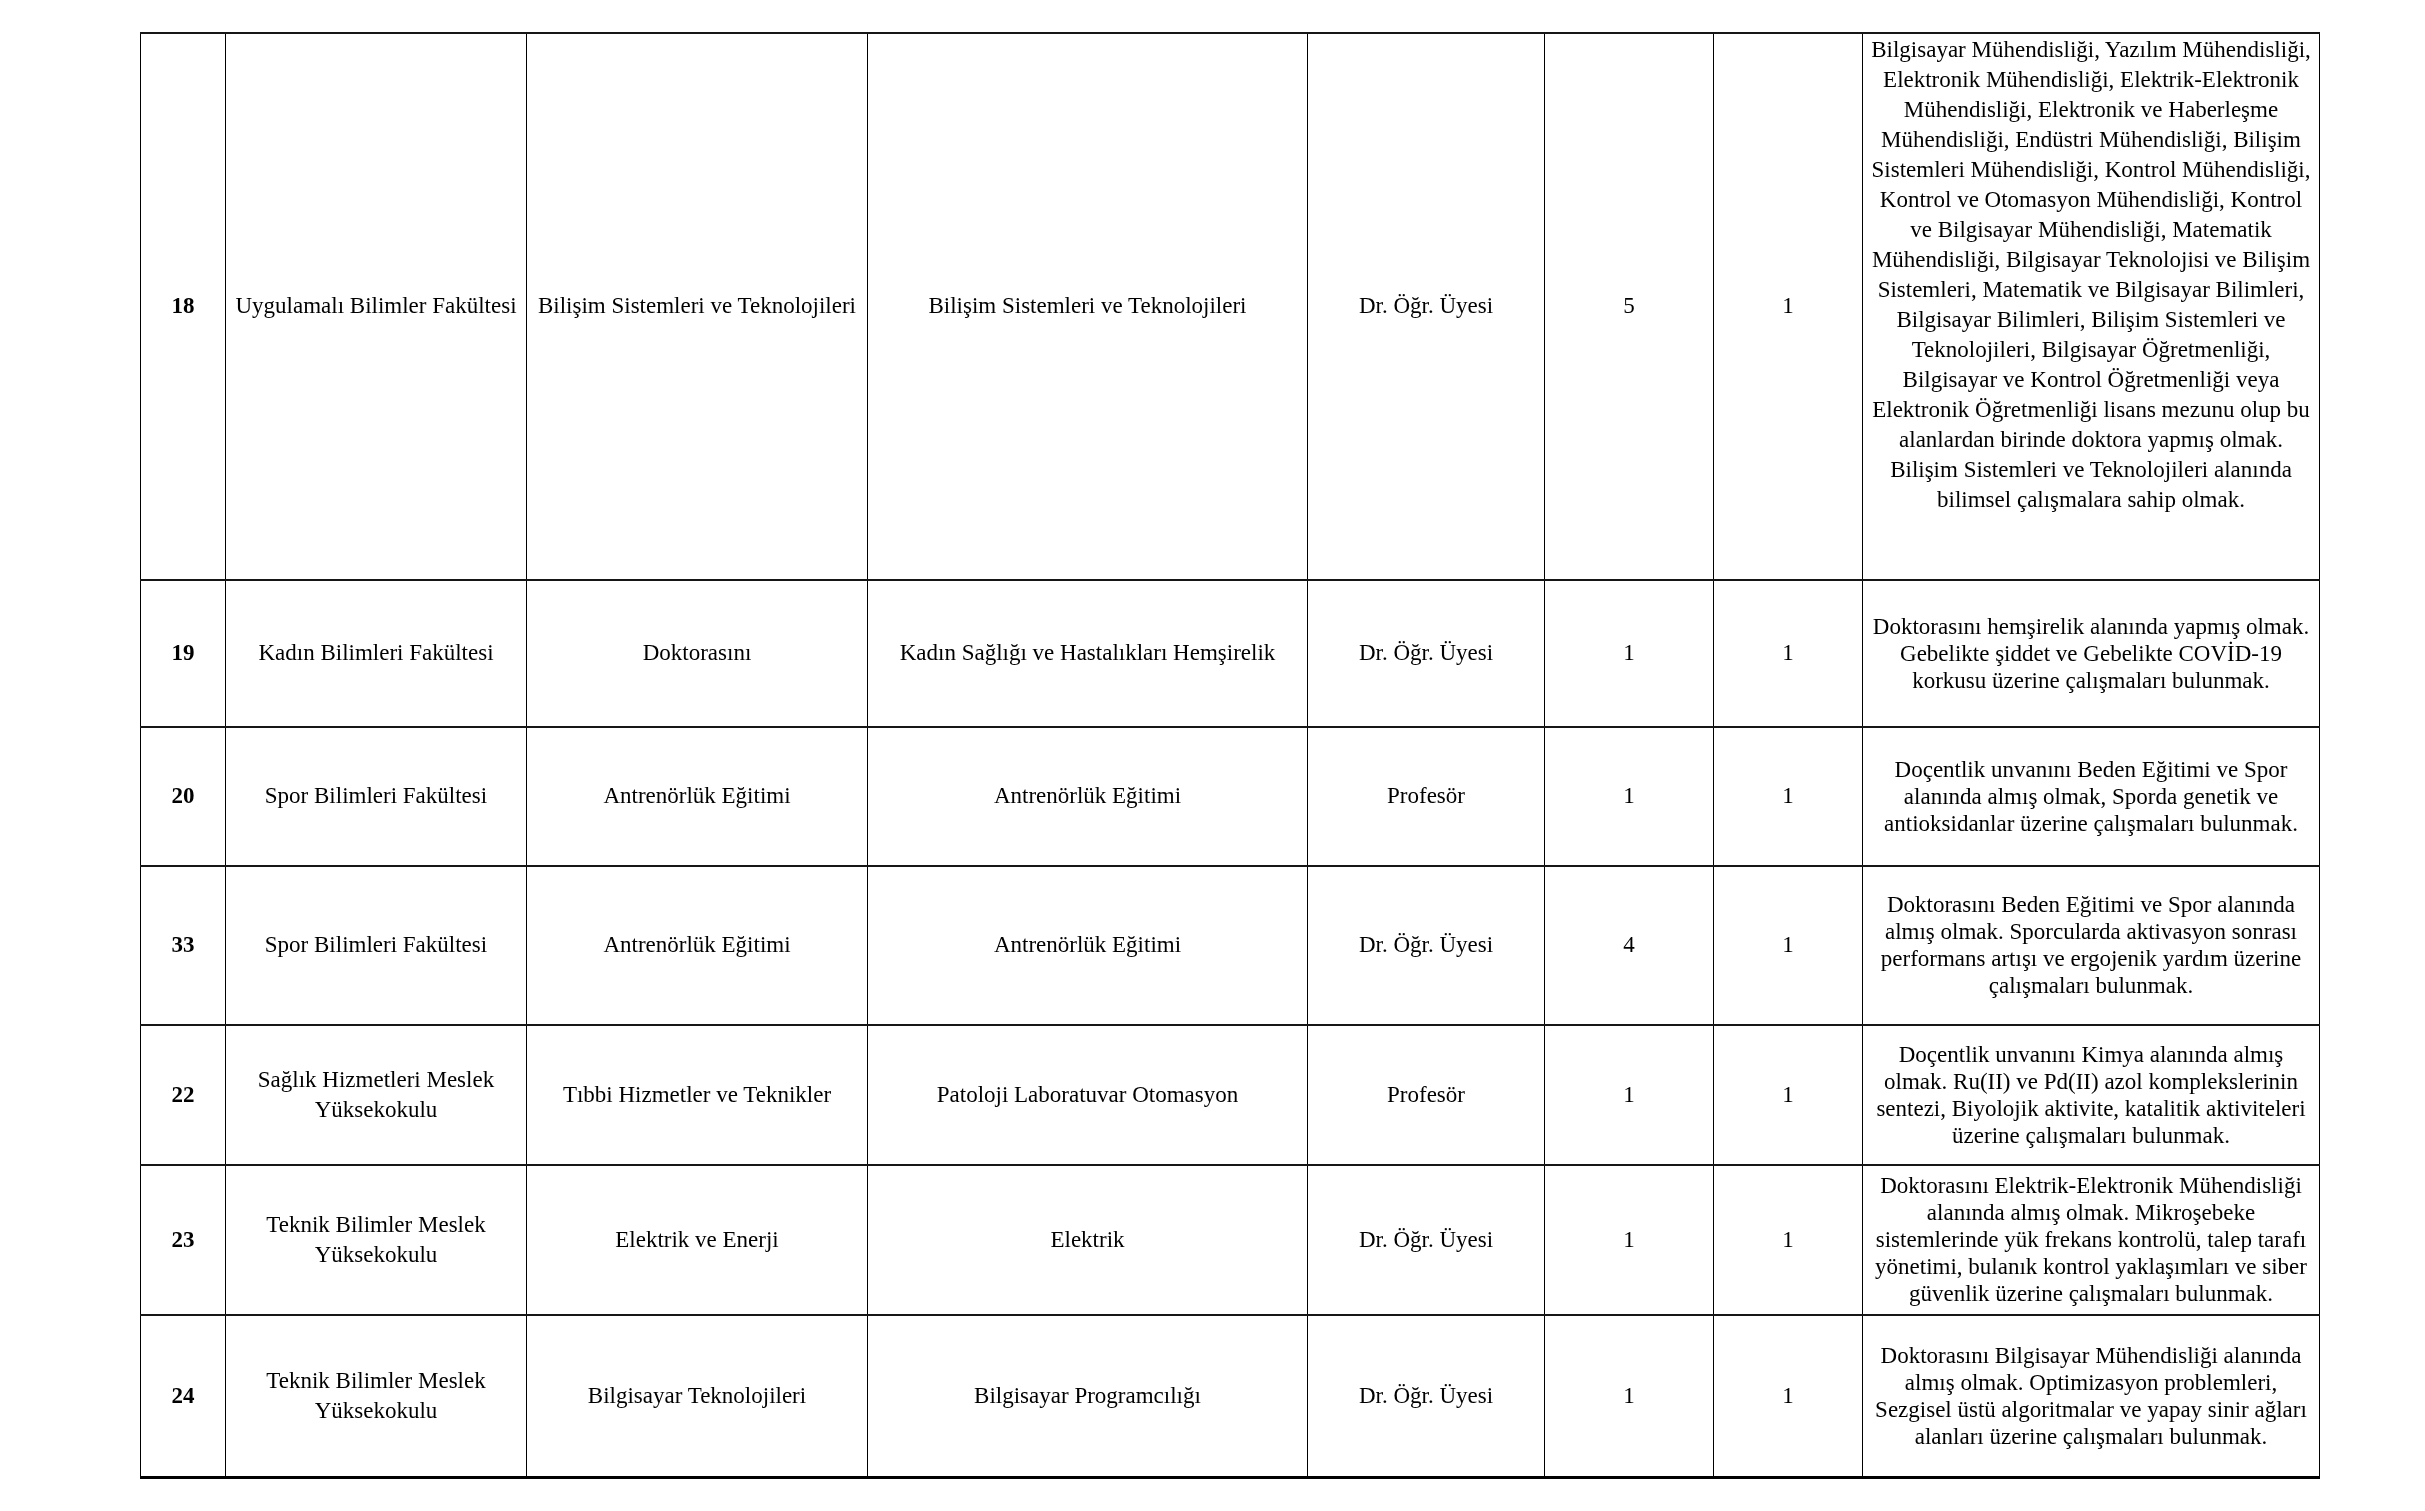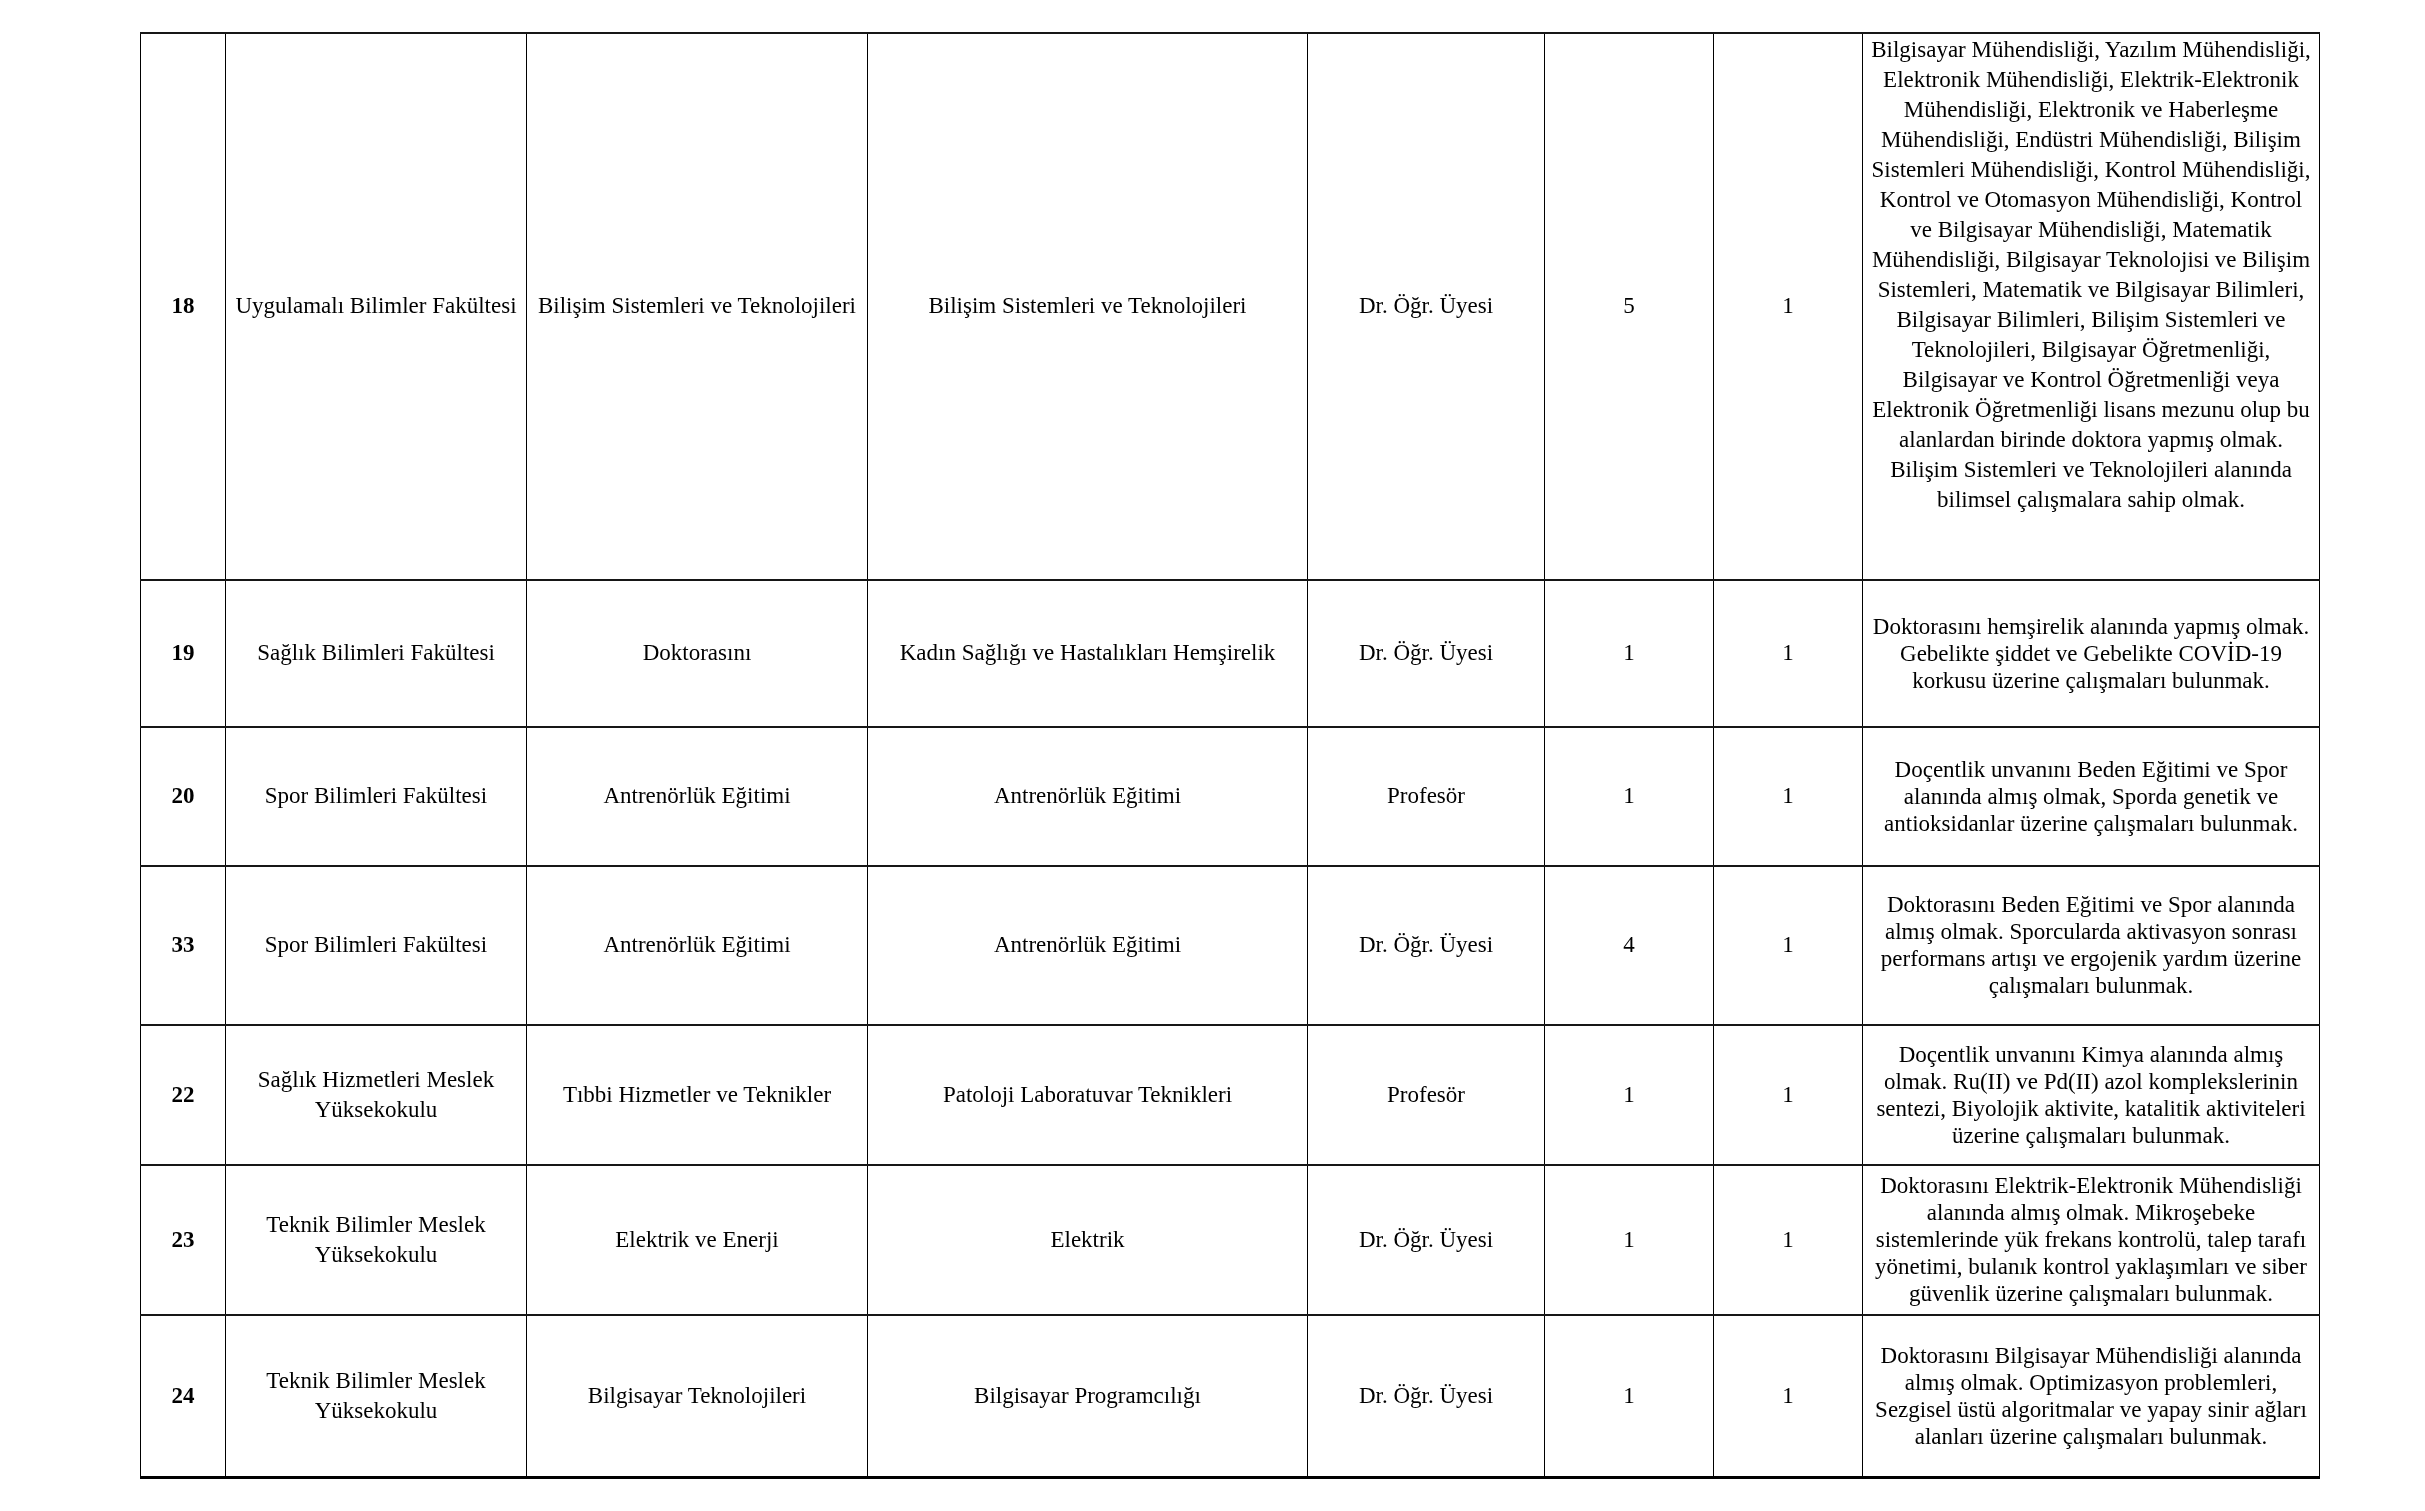--- a/index.html
+++ b/index.html
@@ -78,21 +78,21 @@
         <td class="c-fac">Uygulamalı Bilimler Fakültesi</td>
         <td class="c-dep">Bilişim Sistemleri ve Teknolojileri</td>
         <td class="c-prog">Bilişim Sistemleri ve Teknolojileri</td>
         <td class="c-title">Dr. Öğr. Üyesi</td>
         <td class="c-deg">5</td>
         <td class="c-cnt">1</td>
         <td class="c-desc first">Bilgisayar Mühendisliği, Yazılım Mühendisliği, Elektronik Mühendisliği, Elektrik-Elektronik Mühendisliği, Elektronik ve Haberleşme Mühendisliği, Endüstri Mühendisliği, Bilişim Sistemleri Mühendisliği, Kontrol Mühendisliği, Kontrol ve Otomasyon Mühendisliği, Kontrol ve Bilgisayar Mühendisliği, Matematik Mühendisliği, Bilgisayar Teknolojisi ve Bilişim Sistemleri, Matematik ve Bilgisayar Bilimleri, Bilgisayar Bilimleri, Bilişim Sistemleri ve Teknolojileri, Bilgisayar Öğretmenliği, Bilgisayar ve Kontrol Öğretmenliği veya Elektronik Öğretmenliği lisans mezunu olup bu alanlardan birinde doktora yapmış olmak. Bilişim Sistemleri ve Teknolojileri alanında bilimsel çalışmalara sahip olmak.</td>
       </tr>
       <tr class="r19">
         <td class="c-no">19</td>
-        <td class="c-fac">Sağlık Bilimleri Fakültesi</td>
+        <td class="c-fac">Kadın Bilimleri Fakültesi</td>
         <td class="c-dep">Doktorasını</td>
         <td class="c-prog">Kadın Sağlığı ve Hastalıkları Hemşirelik</td>
         <td class="c-title">Dr. Öğr. Üyesi</td>
         <td class="c-deg">1</td>
         <td class="c-cnt">1</td>
         <td class="c-desc">Doktorasını hemşirelik alanında yapmış olmak. Gebelikte şiddet ve Gebelikte COVİD-19 korkusu üzerine çalışmaları bulunmak.</td>
       </tr>
       <tr class="r20">
         <td class="c-no">20</td>
         <td class="c-fac">Spor Bilimleri Fakültesi</td>
@@ -110,21 +110,21 @@
         <td class="c-prog">Antrenörlük Eğitimi</td>
         <td class="c-title">Dr. Öğr. Üyesi</td>
         <td class="c-deg">4</td>
         <td class="c-cnt">1</td>
         <td class="c-desc">Doktorasını Beden Eğitimi ve Spor alanında almış olmak. Sporcularda aktivasyon sonrası performans artışı ve ergojenik yardım üzerine çalışmaları bulunmak.</td>
       </tr>
       <tr class="r22">
         <td class="c-no">22</td>
         <td class="c-fac">Sağlık Hizmetleri Meslek Yüksekokulu</td>
         <td class="c-dep">Tıbbi Hizmetler ve Teknikler</td>
-        <td class="c-prog">Patoloji Laboratuvar Teknikleri</td>
+        <td class="c-prog">Patoloji Laboratuvar Otomasyon</td>
         <td class="c-title">Profesör</td>
         <td class="c-deg">1</td>
         <td class="c-cnt">1</td>
         <td class="c-desc">Doçentlik unvanını Kimya alanında almış olmak. Ru(II) ve Pd(II) azol komplekslerinin sentezi, Biyolojik aktivite, katalitik aktiviteleri üzerine çalışmaları bulunmak.</td>
       </tr>
       <tr class="r23">
         <td class="c-no">23</td>
         <td class="c-fac">Teknik Bilimler Meslek Yüksekokulu</td>
         <td class="c-dep">Elektrik ve Enerji</td>
         <td class="c-prog">Elektrik</td>

